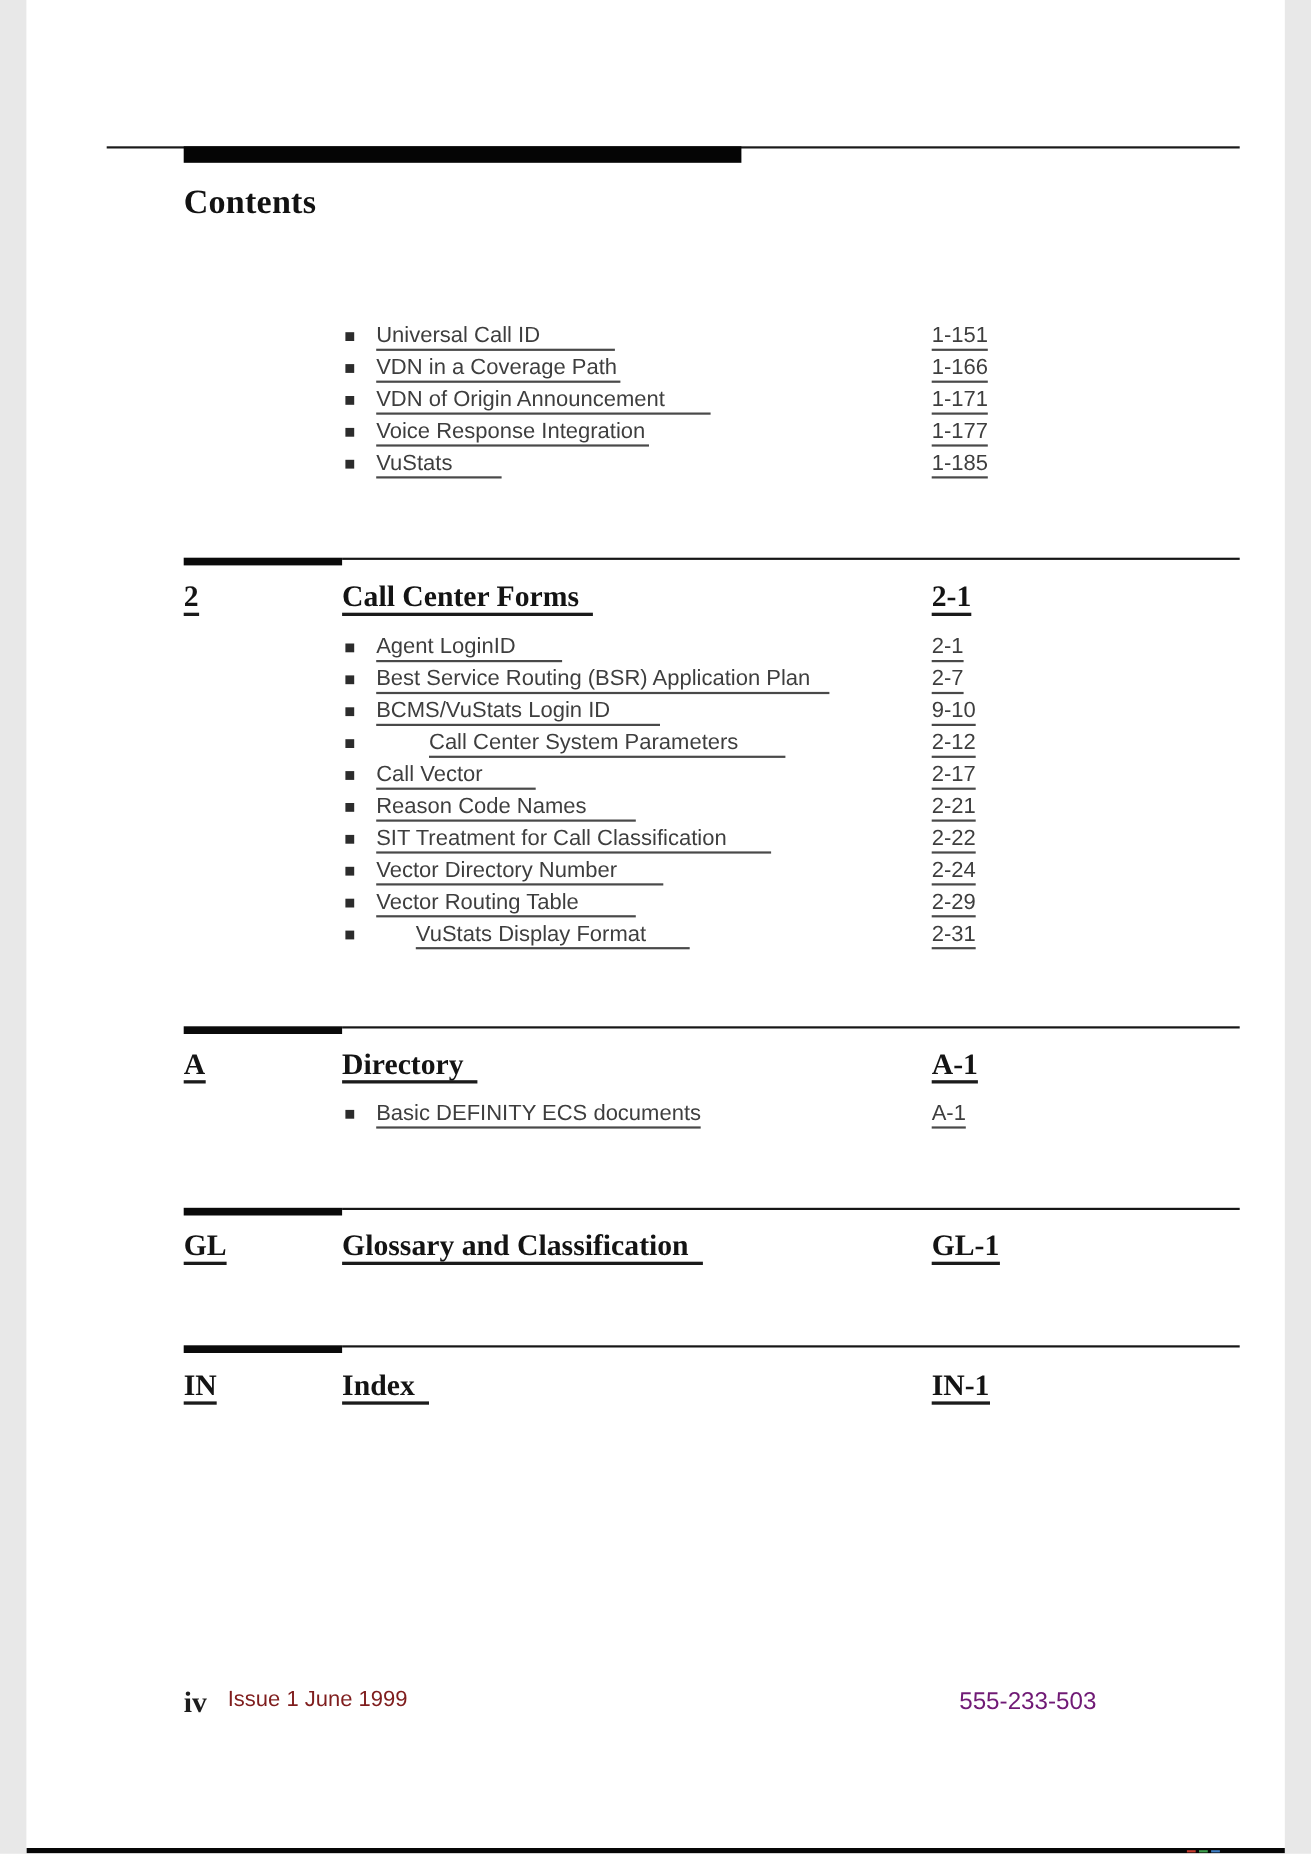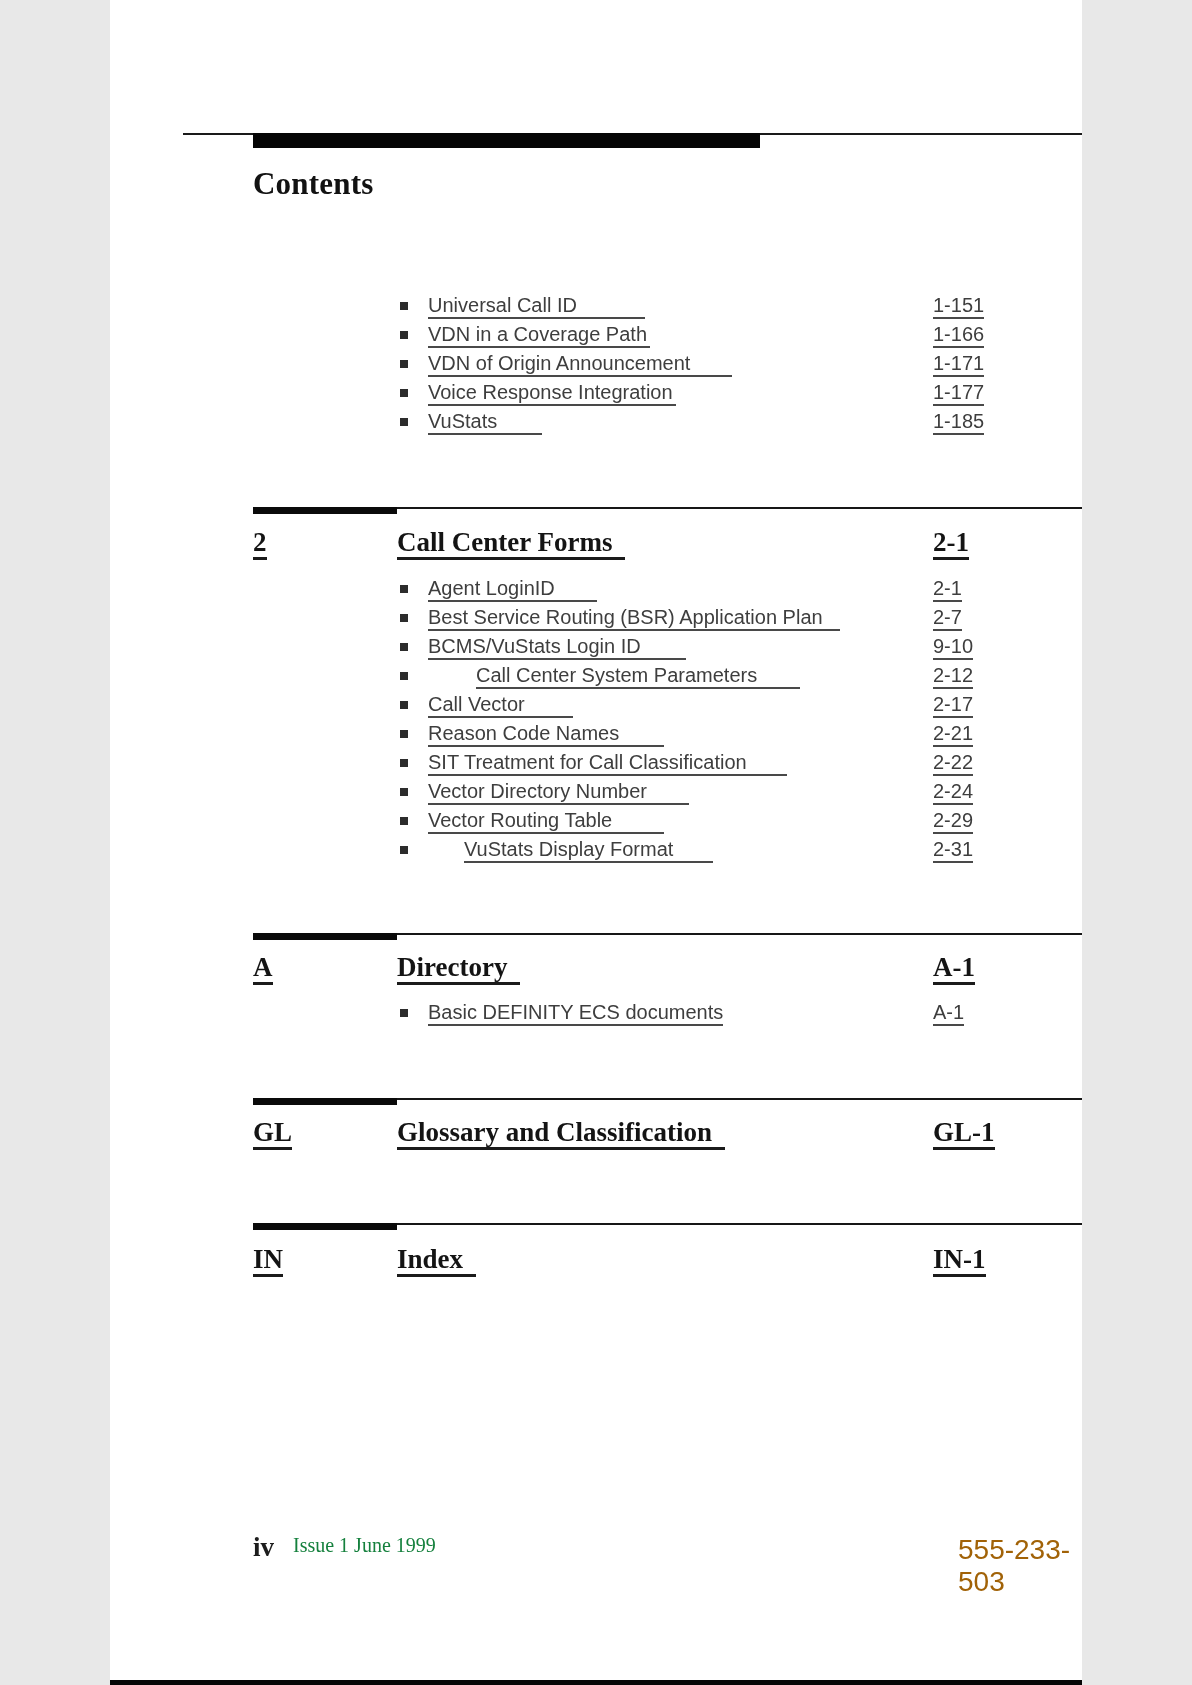--- a/index.html
+++ b/index.html
@@ -1,16 +1,16 @@
 <!DOCTYPE html>
 <html><head>
 <meta charset="utf-8">
 <style>
   html,body{margin:0;padding:0;background:#e8e8e8;}
-  #page{position:relative;width:972px;height:1685px;background:#ffffff;margin:0 auto;overflow:hidden;
+  #page{position:relative;width:1144px;height:1685px;background:#ffffff;margin:0 auto;overflow:hidden;
         font-family:"Liberation Sans",sans-serif;}
   .abs{position:absolute;}
 
   
   #top-rule{left:73px;top:133px;width:1030px;height:2px;background:#1a1a1a;}
   #top-bar{left:143px;top:133px;width:507px;height:15px;background:#050505;}
 
   
   #contents-title{left:143px;top:166px;font-family:"Liberation Serif",serif;font-weight:bold;
         font-size:31px;color:#121212;letter-spacing:.2px;}
@@ -34,22 +34,22 @@
   .row{position:relative;height:29px;}
   .bullet{position:absolute;left:147px;top:9px;width:8px;height:8px;background:#2c2c2c;}
   .row a{position:absolute;top:1px;display:inline-block;font-size:20px;line-height:23px;
         color:#3e3e3e;text-decoration:none;border-bottom:2px solid #494949;cursor:pointer;}
   .item-label{left:175px;}
   .item-page{left:680px;}
 
   
   #footer-roman{left:143px;top:1532px;font-family:"Liberation Serif",serif;font-weight:bold;
         font-size:27px;color:#1d1d1d;}
-  #footer-issue{left:183px;top:1534px;font-size:20px;color:#15803d;font-family:Liberation Serif, serif;}
-  #footer-docnum{left:848px;top:1534px;font-size:28px;color:#a16207;}
+  #footer-issue{left:183px;top:1534px;font-size:20px;color:#7f1d1d;}
+  #footer-docnum{left:848px;top:1534px;font-size:22px;color:#701a75;}
 
   
   #bottom-bar{left:0;top:1680px;width:1192px;height:5px;background:#060606;}
   .scan-mark{position:absolute;top:1682px;width:8px;height:2px;z-index:2;}
 </style>
 </head>
 <body>
 
 <div id="page">
 

